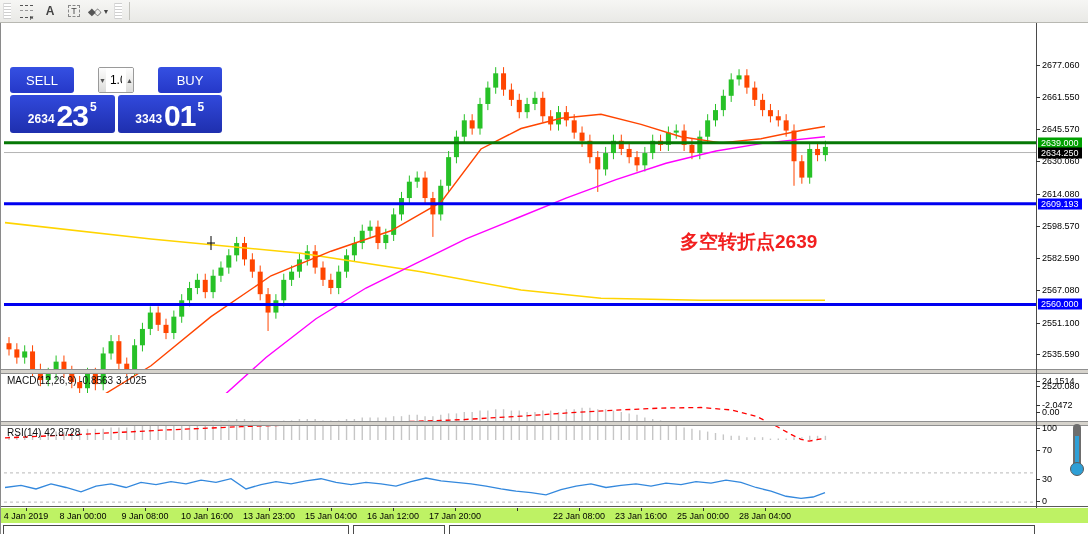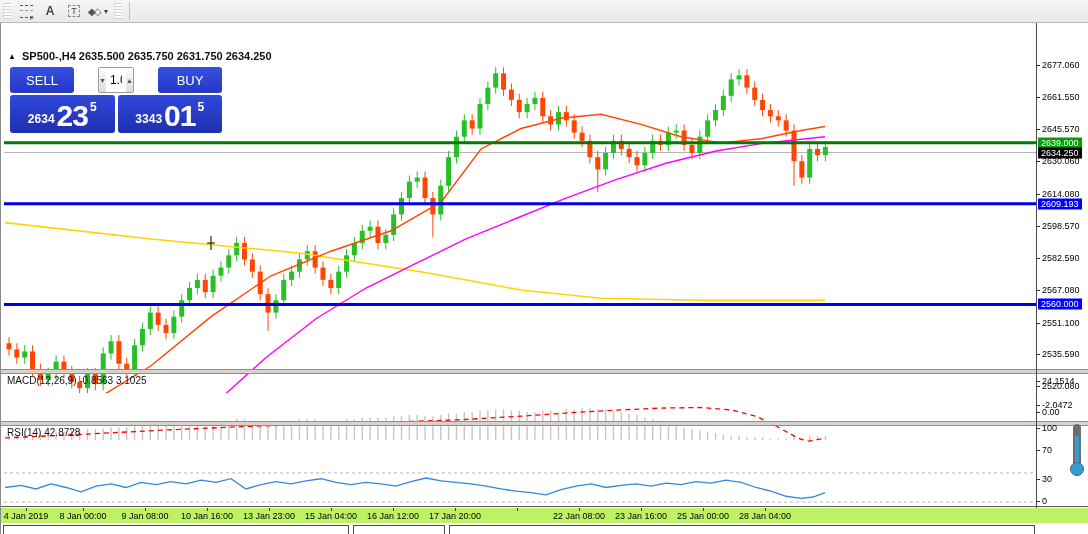--- a/index.html
+++ b/index.html
@@ -426,26 +426,20 @@
         <line x1="816.55" y1="417" x2="816.55" y2="412.8" stroke="#c6c6c6" stroke-width="1.4"></line>
         <line x1="824.4" y1="417" x2="824.4" y2="412.8" stroke="#c6c6c6" stroke-width="1.4"></line>
         <polyline points="4,414.9 80,411.4 160,407.2 240,403.7 320,400.9 400,398.8 460,396.7 520,393.2 570,389.7 620,386.9 660,385.08 700,384.52 730,386.9 755,393.2 775,403 790,411.4 800,416.3 808,418.12 816,416.72 824,415.32" fill="none" stroke="#ff0000" stroke-width="1.3" stroke-dasharray="5,4"></polyline>
       </svg>
     <svg id="svg-rsi" width="1035" height="81" style="top:425px;" viewBox="0 425 1035 81">
         <line x1="3" y1="449.9" x2="1035" y2="449.9" stroke="#b9b9b9" stroke-width="1" stroke-dasharray="3,3"></line>
         <line x1="3" y1="479.1" x2="1035" y2="479.1" stroke="#b9b9b9" stroke-width="1" stroke-dasharray="3,3"></line>
         <polyline points="4,464.5 20,462.31 35,465.96 50,460.85 65,464.5 80,468.88 95,463.04 110,460.85 125,464.5 140,459.39 155,461.58 170,458.66 185,460.85 200,457.2 215,459.39 230,455.74 245,465.96 260,461.58 275,458.66 290,460.85 305,457.93 320,455.74 335,459.39 350,461.58 365,459.39 380,460.85 395,463.04 410,458.66 425,455.01 440,457.93 455,459.39 470,460.85 485,463.04 500,465.96 515,468.15 530,469.61 545,471.8 560,466.69 575,463.04 590,460.85 605,464.5 620,462.31 635,460.85 650,463.04 665,460.12 680,461.58 695,458.66 710,460.12 725,457.2 740,459.39 755,464.5 770,468.15 785,473.26 800,475.45 812,473.99 824,469.61" fill="none" stroke="#3388dd" stroke-width="1.3"></polyline>
       </svg>
 
-    <div class="chart-title">
-      <span class="arr">▲</span>
-      <span>SP500-,H4</span>
-      <span> </span>
-      <span>2635.500 2635.750 2631.750 2634.250</span>
-    </div>
 
     <div class="trade-panel">
       <div class="tp-row">
         <div class="tp-btn">SELL</div>
         <div class="tp-spin">
           <div class="spin-btn">▼</div>
           <input value="1.00" style="">
           <div class="spin-btn">▲</div>
         </div>
         <div class="tp-btn">BUY</div>
@@ -457,20 +451,21 @@
           <span class="sup">5</span>
         </div>
         <div class="tp-price">
           <span class="small">3343</span>
           <span class="big">01</span>
           <span class="sup">5</span>
         </div>
       </div>
     </div>
 
+    <div class="annotation">多空转折点2639</div>
 
     <div class="splitter" style="top:346px;"></div>
     <div class="splitter" style="top:398px;"></div>
     <div class="pane-border" style="top:483px;width:1088px;"></div>
     <div class="axis-sep" style="top:0;height:500px;"></div>
 
     <div class="ind-label" style="top:352px;">MACD(12,26,9) -0.8563 3.1025</div>
     <div class="ind-label" style="top:404px;">RSI(14) 42.8728</div>
 
     <div id="price-axis" style="position: absolute; left: 0px; top: 23px; width: 1088px; height: 347px; pointer-events: none;">

